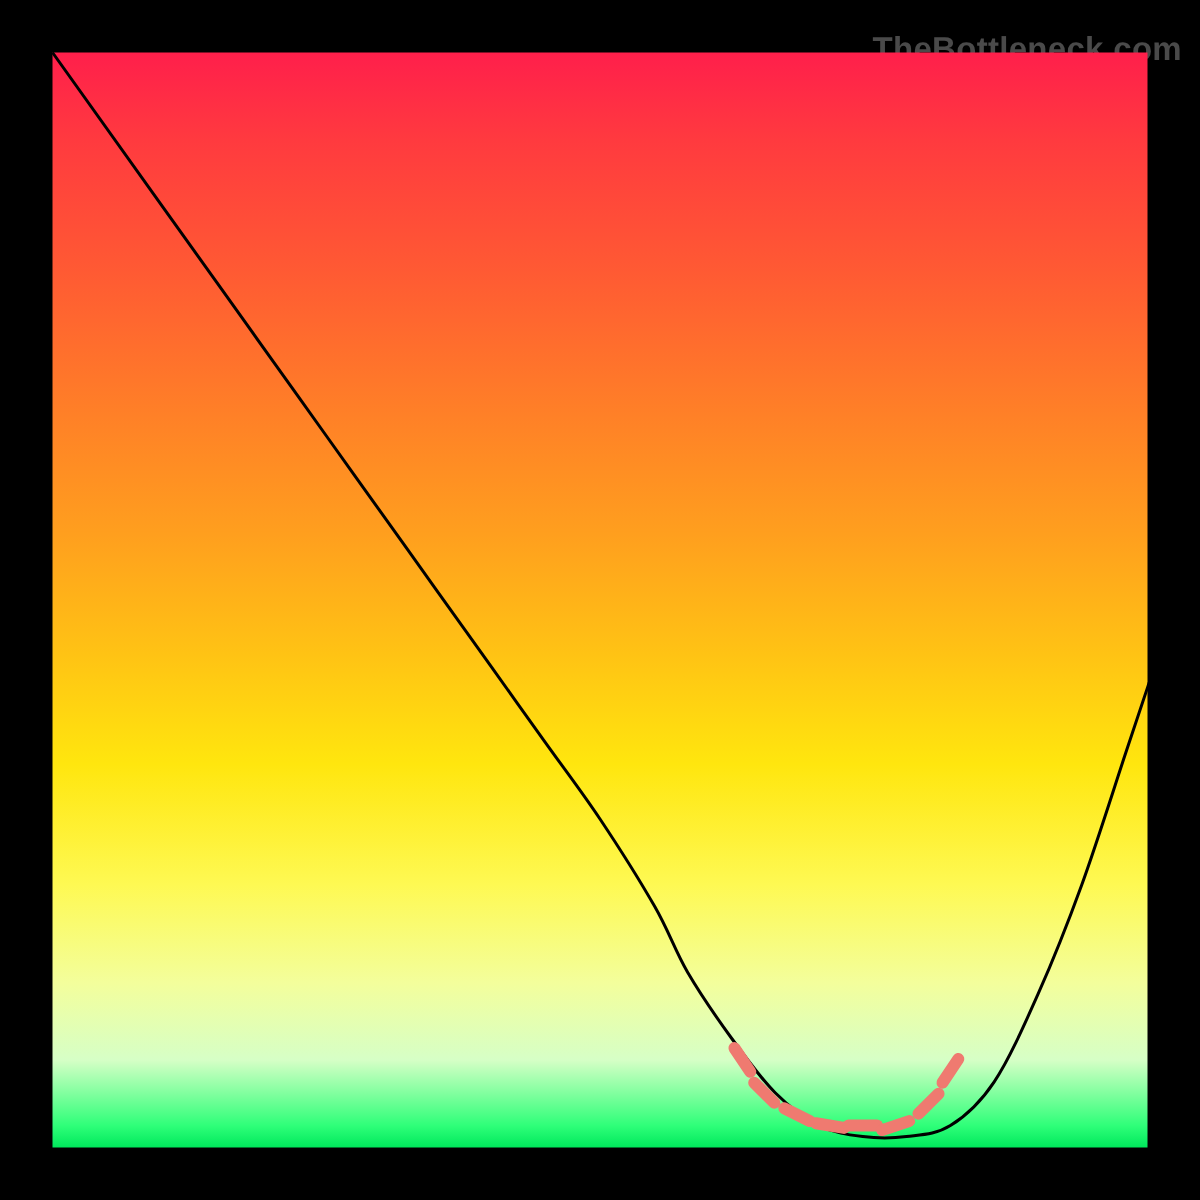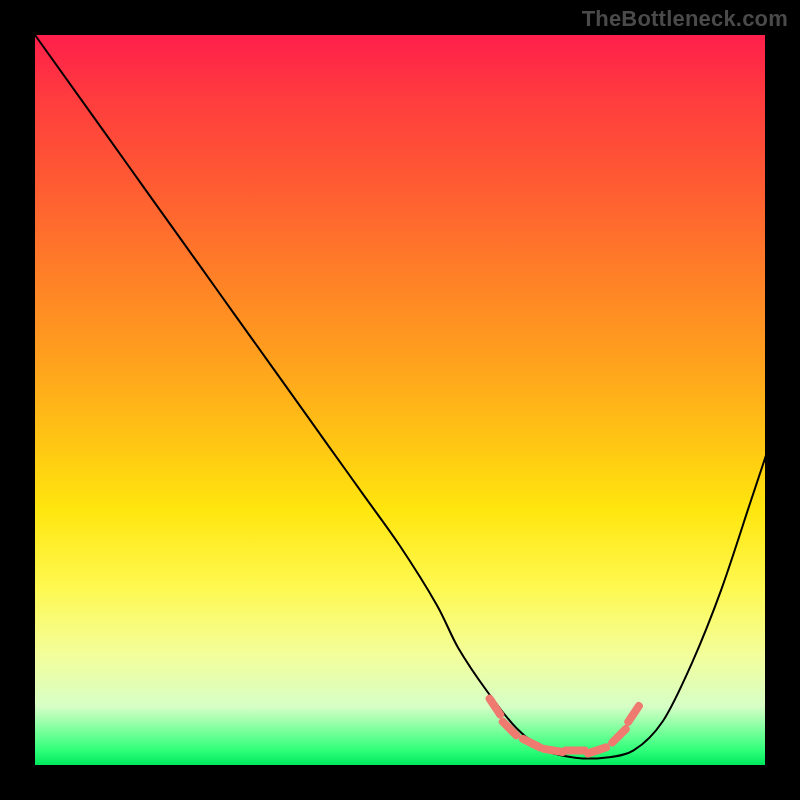--- a/index.html
+++ b/index.html
@@ -41,21 +41,21 @@
   .plot-area svg {
     position: absolute;
     left: 0;
     top: 0;
     width: 730px;
     height: 730px;
     overflow: visible;
   }
   .watermark {
     position: absolute;
-    top: 6px;
+    top: 20px;
     right: 12px;
     color: #4a4a4a;
     font-size: 22px;
     font-weight: 600;
     letter-spacing: 0.2px;
     user-select: none;
   }
 </style>
 </head>
 <body>

